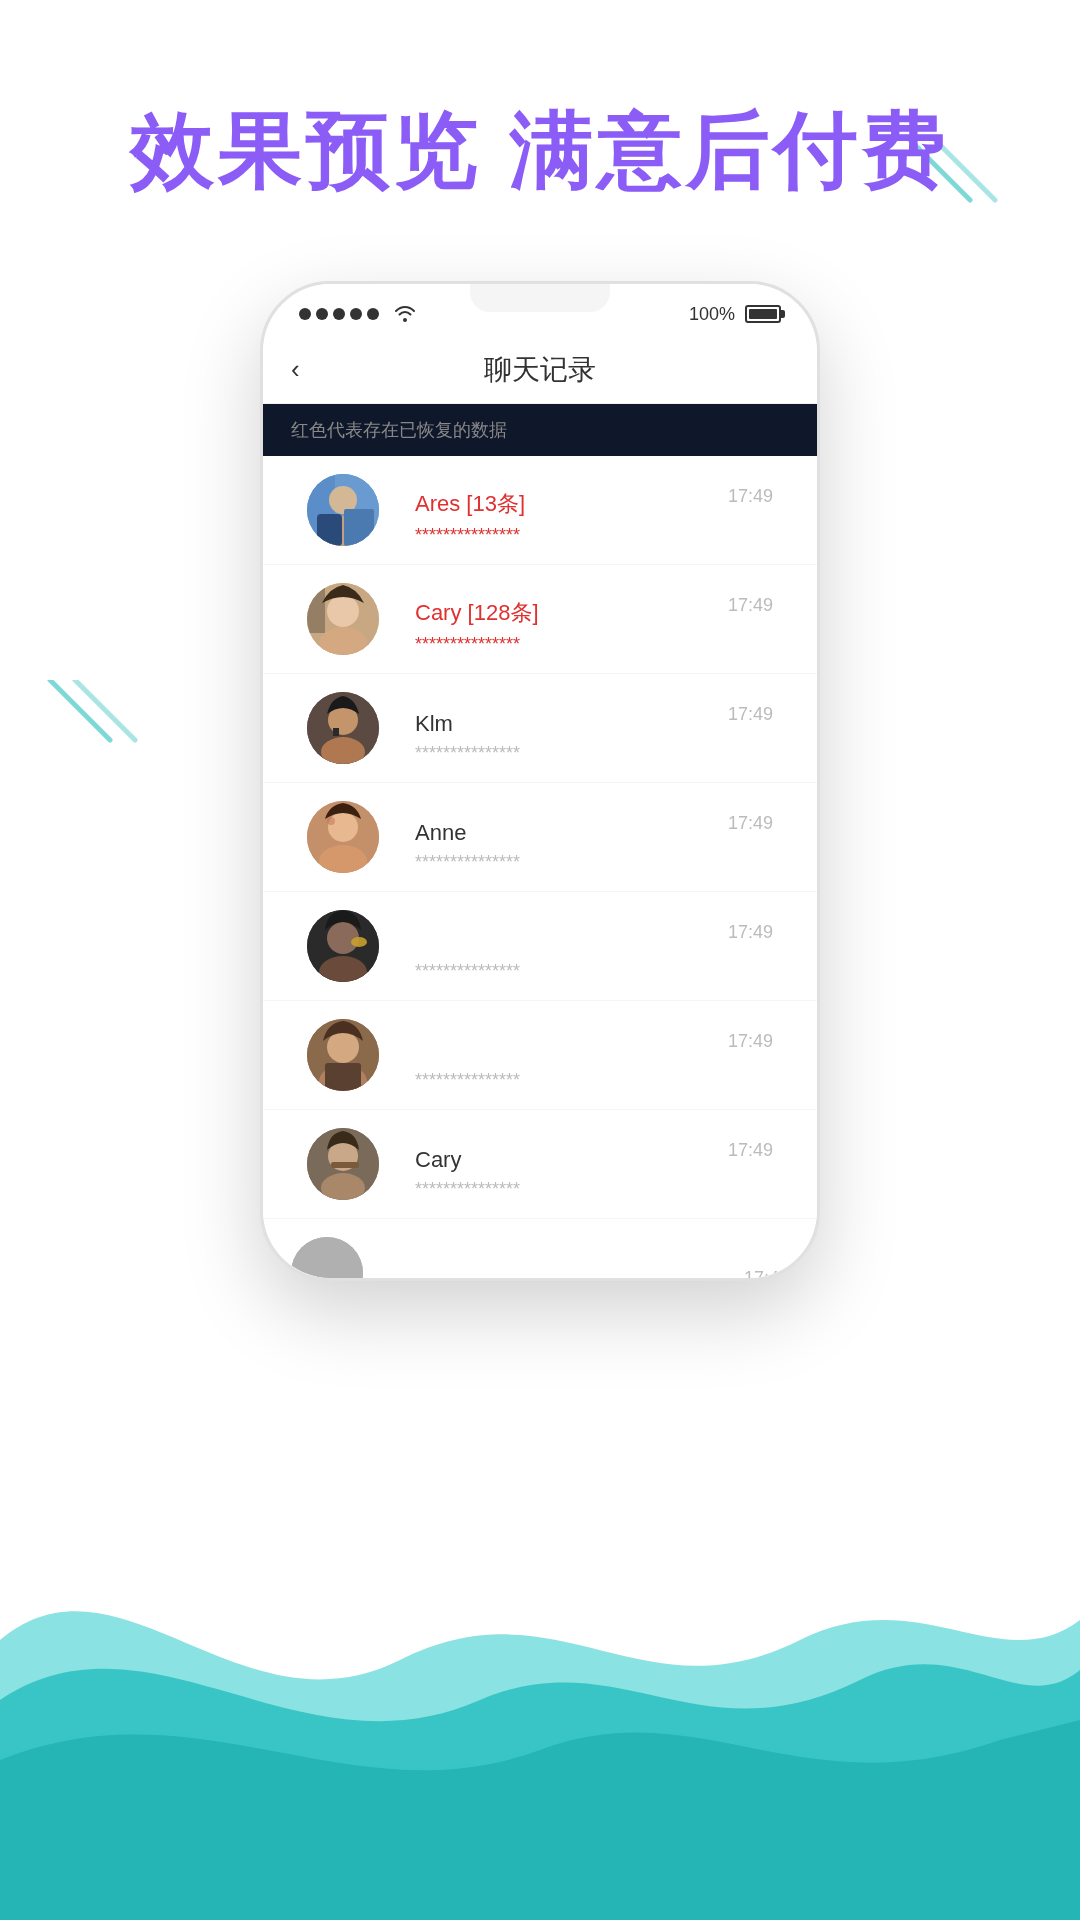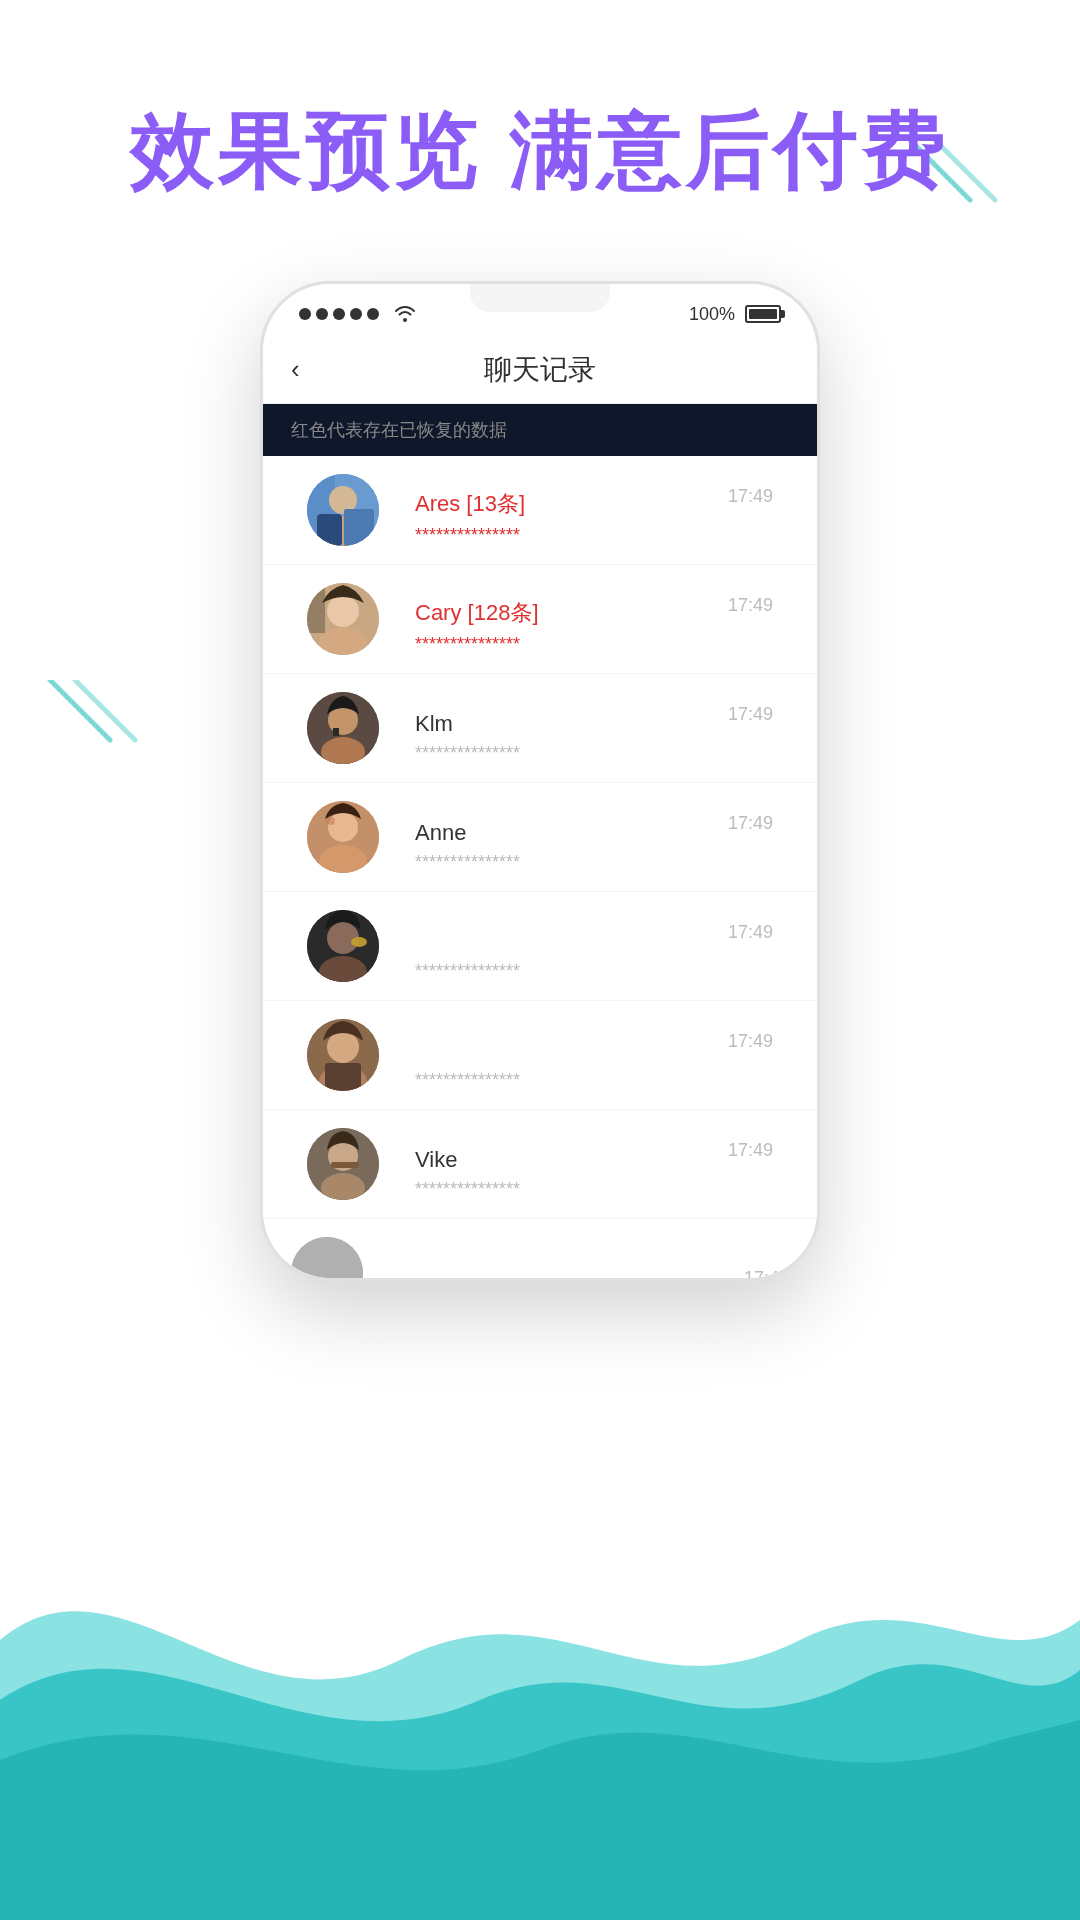--- a/index.html
+++ b/index.html
@@ -492,21 +492,21 @@
             <div class="avatar avatar-hoden">
               <svg viewBox="0 0 72 72" xmlns="http://www.w3.org/2000/svg" class="face-svg">
                 <rect width="72" height="72" fill="#7a6a5a"></rect>
                 <circle cx="36" cy="28" r="15" fill="#c8a888"></circle>
                 <ellipse cx="36" cy="60" rx="22" ry="15" fill="#a88868"></ellipse>
                 <path d="M20 22 Q36 8 52 22 Q50 5 36 3 Q22 5 20 22Z" fill="#3a2a1a"></path>
                 <rect x="24" y="34" width="28" height="6" fill="#7a5a3a" rx="2"></rect>
               </svg>
             </div>
             <div class="chat-info">
-              <div class="chat-name">Vike</div>
+              <div class="chat-name">Cary</div>
               <div class="chat-preview">***************</div>
             </div>
             <div class="chat-time">17:49</div>
           </div>
 
           <div class="chat-item-partial">
             <div class="avatar avatar-unknown">
               <svg viewBox="0 0 72 72" xmlns="http://www.w3.org/2000/svg" class="face-svg">
                 <rect width="72" height="72" fill="#b0b0b0"></rect>
               </svg>

